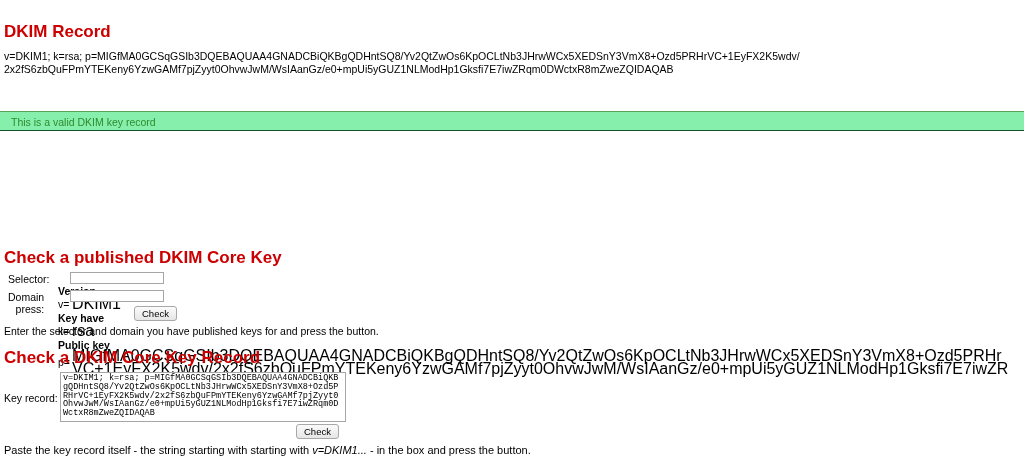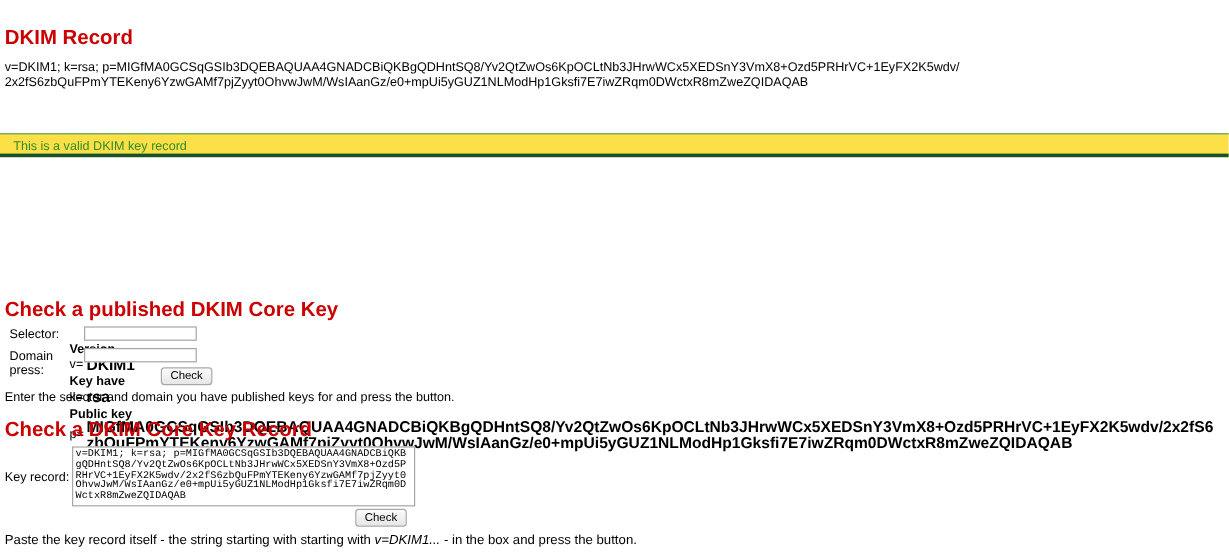--- a/index.html
+++ b/index.html
@@ -45,23 +45,23 @@
     word-break: break-all;
     white-space: pre-wrap;
   }
   .valid-banner {
     position: absolute;
     left: 0px;
     top: 111px;
     width: 1024px;
     height: 20px;
     border-top: 1px solid #5aa25a;
-    border-bottom: 3px solid #14532d;
+    border-bottom: 1px solid #14532d;
     box-sizing: border-box;
-    background: #fde047;
+    background: #86efac;
   }
   .valid-banner span {
     position: absolute;
     left: 11px;
     top: 4px;
     color: #2e8b2e;
     font-size: 10.5px;
   }
   .fields {
     position: absolute;
@@ -75,25 +75,24 @@
     font-size: 10.5px;
     color: #000;
   }
   .field-key {
     position: absolute;
     font-size: 10.5px;
     color: #000;
   }
   .field-value {
     position: absolute;
-    font-size: 13px;
+    font-size: 16px;
     color: #000;
     word-break: break-all;
     line-height: 12.5px;
-    font-weight: bold;
   }
   .lbl-version { left: 58px; top: 145px; }
   .key-version { left: 58px; top: 158px; }
   .val-version { left: 72px; top: 158px; }
   .lbl-keytype { left: 58px; top: 172px; }
   .key-keytype { left: 58px; top: 185px; }
   .val-keytype { left: 72px; top: 185px; text-align: right; }
   .lbl-publickey { left: 58px; top: 199px; }
   .key-publickey { left: 58px; top: 216px; }
   .val-publickey { left: 72px; top: 210px; width: 940px; }
@@ -113,20 +112,21 @@
     height: 14px;
     margin-bottom: 4px;
     font-size: 10.5px;
   }
   .form-row label {
     position: absolute;
     left: 4px;
     top: 1px;
     font-size: 10.5px;
     color: #000;
+    text-align: right;
   }
   input.text-input {
     position: absolute;
     left: 66px;
     top: 0px;
     width: 94px;
     height: 12px;
     font-size: 10px;
     font-family: "Liberation Sans", sans-serif;
     border: 1px solid #a6a6a6;

